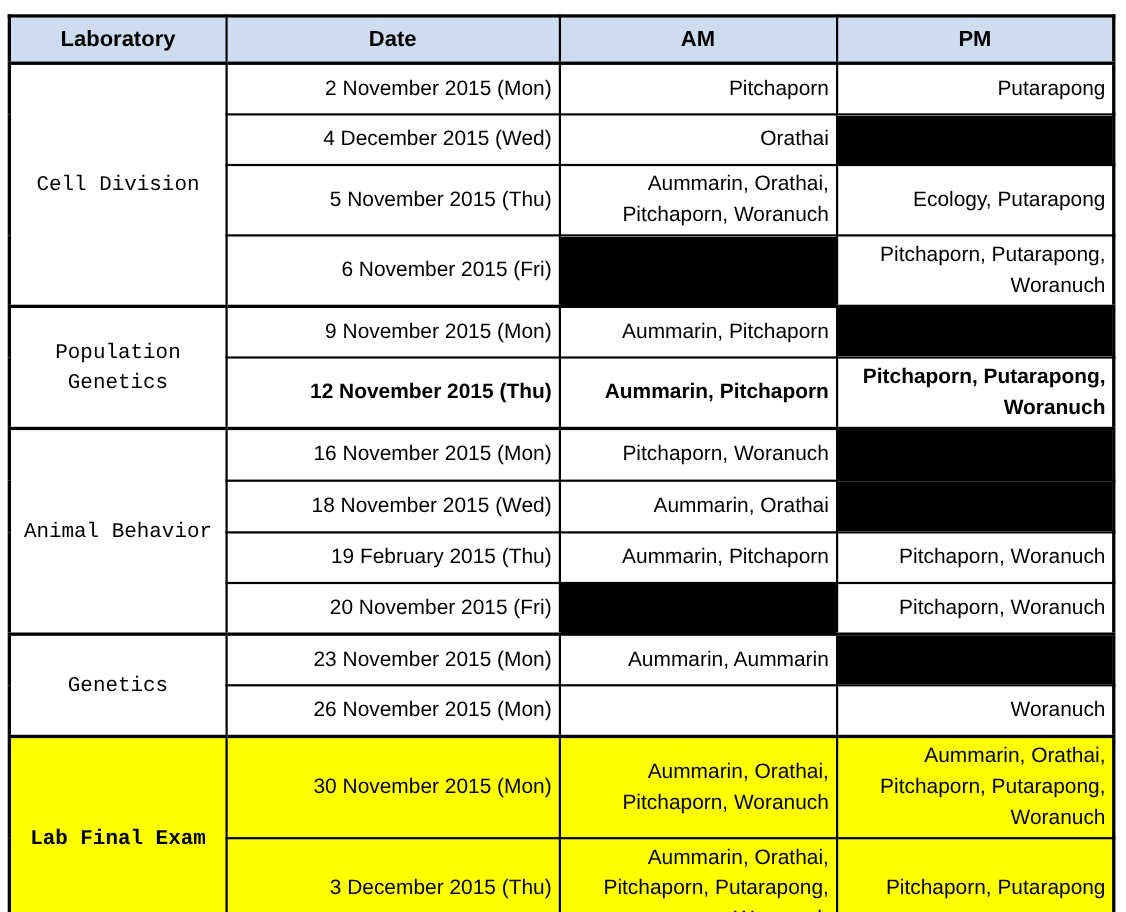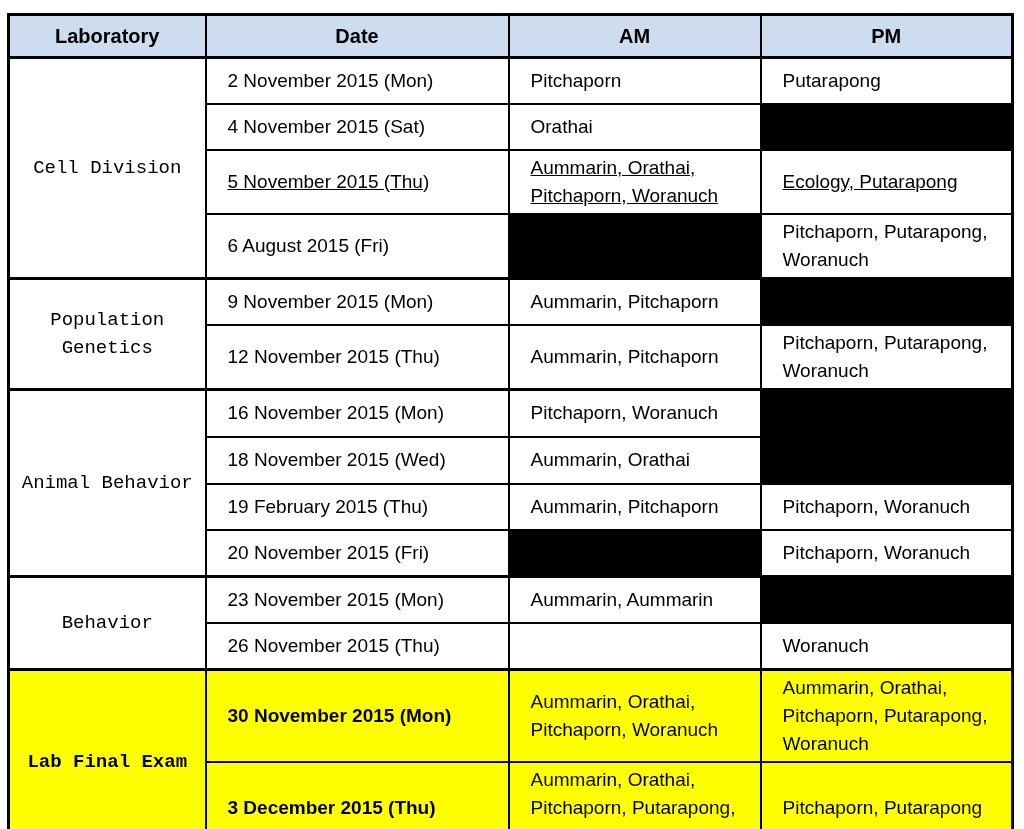--- a/index.html
+++ b/index.html
@@ -43,36 +43,36 @@
     text-align: center;
     border-bottom: 3px solid #000000;
     margin-left: 40px;
   }
   td.lab {
     text-align: center;
     padding: 0 8px;
     font-family: Liberation Mono, monospace;
   }
   td.data {
-    text-align: left;
-    padding: 3px 6px 3px 21px;
+    text-align: right;
+    padding: 3px 6px 3px 6px;
   }
   td.blackout { background: #000000; }
 
   tr.sec, tr.sec > td { border-top: 3px solid #000000; }
 
   tr.exam td { background: #FFFF00; }
   tr.exam td.lab  { font-weight: bold; }
-  tr.exam td.date { font-weight: bold; }
+  tr.exam td.date { font-weight: normal; }
 
   tr.h46 { height: 46px; }
   tr.h47 { height: 47px; }
-  tr.h56 { height: 56px; }
+  tr.h56 { height: 56px; font-weight: bold; }
   tr.h57 { height: 57px; }
-  tr.h59 { height: 59px; text-decoration: underline; }
+  tr.h59 { height: 59px; }
   tr.h85 { height: 85px; }
   tr.h87 { height: 87px; }
 </style>
 </head>
 <body>
 
 <div class="page">
   <table class="schedule">
     <colgroup>
       <col class="c-lab">
@@ -90,31 +90,31 @@
     </thead>
     <tbody>
 
       <tr class="h46">
         <td class="lab" rowspan="4">Cell Division</td>
         <td class="data date">2 November 2015 (Mon)</td>
         <td class="data">Pitchaporn</td>
         <td class="data">Putarapong</td>
       </tr>
       <tr class="h46">
-        <td class="data date">4 November 2015 (Sat)</td>
+        <td class="data date">4 December 2015 (Wed)</td>
         <td class="data">Orathai</td>
         <td class="data blackout"></td>
       </tr>
       <tr class="h59">
         <td class="data date">5 November 2015 (Thu)</td>
         <td class="data">Aummarin, Orathai, Pitchaporn, Woranuch</td>
         <td class="data">Ecology, Putarapong</td>
       </tr>
       <tr class="h57">
-        <td class="data date">6 August 2015 (Fri)</td>
+        <td class="data date">6 November 2015 (Fri)</td>
         <td class="data blackout"></td>
         <td class="data">Pitchaporn, Putarapong, Woranuch</td>
       </tr>
 
       <tr class="h47 sec">
         <td class="lab" rowspan="2">Population Genetics</td>
         <td class="data date">9 November 2015 (Mon)</td>
         <td class="data">Aummarin, Pitchaporn</td>
         <td class="data blackout"></td>
       </tr>
@@ -140,27 +140,27 @@
         <td class="data">Aummarin, Pitchaporn</td>
         <td class="data">Pitchaporn, Woranuch</td>
       </tr>
       <tr class="h47">
         <td class="data date">20 November 2015 (Fri)</td>
         <td class="data blackout"></td>
         <td class="data">Pitchaporn, Woranuch</td>
       </tr>
 
       <tr class="h46 sec">
-        <td class="lab" rowspan="2">Behavior</td>
+        <td class="lab" rowspan="2">Genetics</td>
         <td class="data date">23 November 2015 (Mon)</td>
         <td class="data">Aummarin, Aummarin</td>
         <td class="data blackout"></td>
       </tr>
       <tr class="h47">
-        <td class="data date">26 November 2015 (Thu)</td>
+        <td class="data date">26 November 2015 (Mon)</td>
         <td class="data"></td>
         <td class="data">Woranuch</td>
       </tr>
 
       <tr class="h87 sec exam">
         <td class="lab" rowspan="2">Lab Final Exam</td>
         <td class="data date">30 November 2015 (Mon)</td>
         <td class="data">Aummarin, Orathai, Pitchaporn, Woranuch</td>
         <td class="data">Aummarin, Orathai, Pitchaporn, Putarapong, Woranuch</td>
       </tr>

